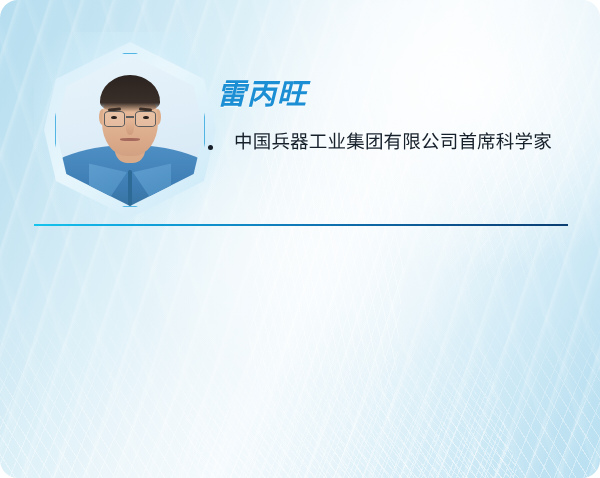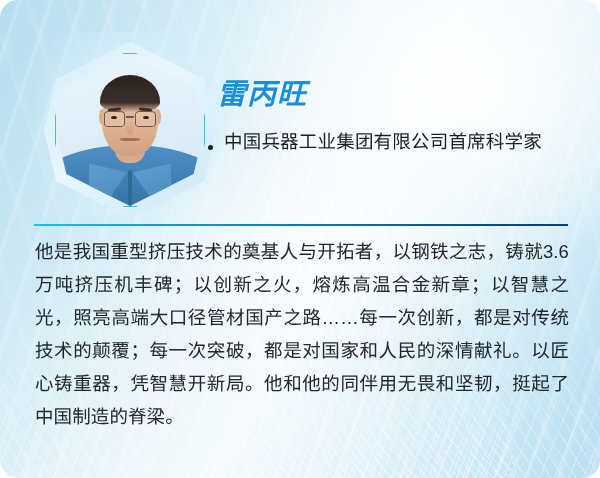--- a/index.html
+++ b/index.html
@@ -207,21 +207,21 @@
   }
 
   
   #title-block {
     position: absolute;
     left: 208px;
     top: 126px;
     width: 368px;
     display: flex;
     align-items: center;
-    gap: 11px;
+    gap: 21px;
   }
   #title-bullet {
     flex: 0 0 auto;
     width: 5px; height: 5px;
     border-radius: 50%;
     background: #17202a;
     margin-top: 12px;
   }
   #title-text {
     font-size: 18.5px;
@@ -297,15 +297,14 @@
 
   <div id="name">雷丙旺</div>
 
   <div id="title-block">
     <span id="title-bullet"></span>
     <span id="title-text">中国兵器工业集团有限公司首席科学家</span>
   </div>
 
   <div id="divider"></div>
 
-  <div id="body-copy">他是我国重型挤压技术的奠基人与开拓者，以钢铁之志，铸就3.6万吨挤压机丰碑；以创新之火，熔炼高温合金新章；以智慧之光，照亮高端大口径管材国产之路……每一次创新，都是对传统技术的颠覆；每一次突破，都是对国家和人民的深情献礼。以匠心铸重器，凭智慧开新局。他和他的同伴用无畏和坚韧，挺起了中国制造的脊梁。</div>
 
 </div>
 
 </body></html>

